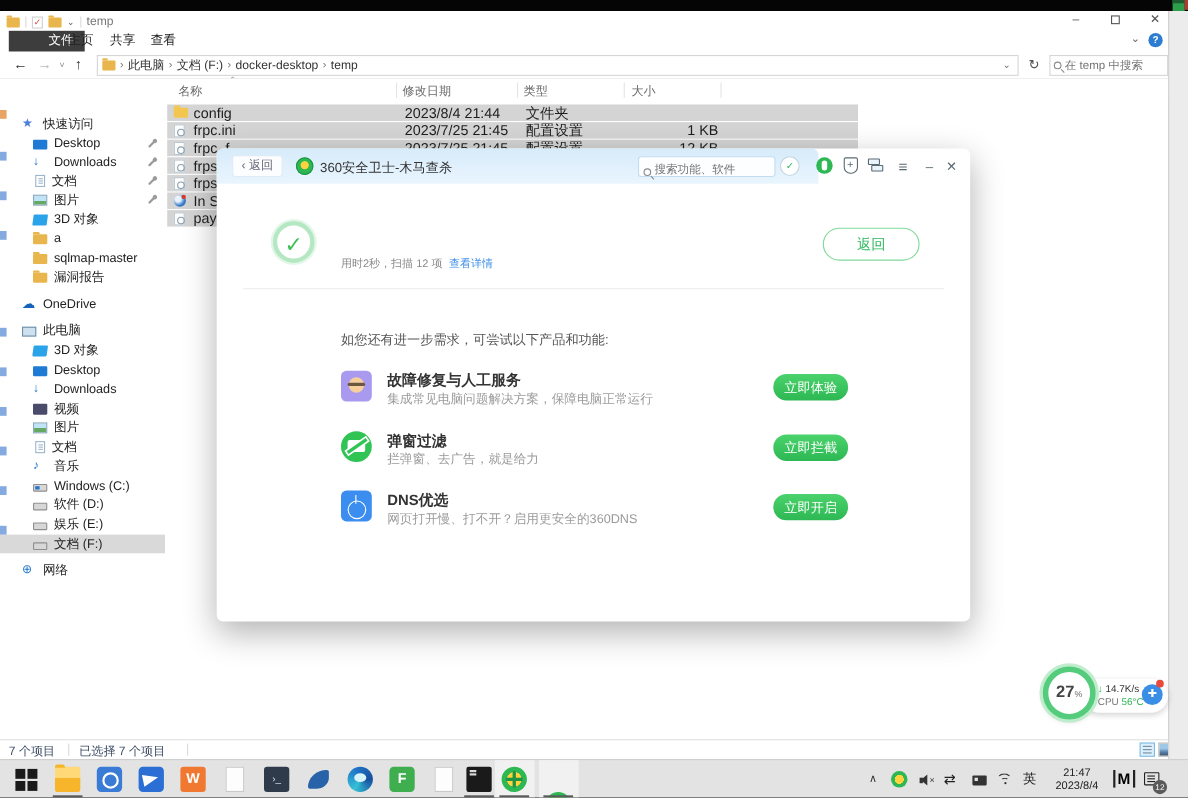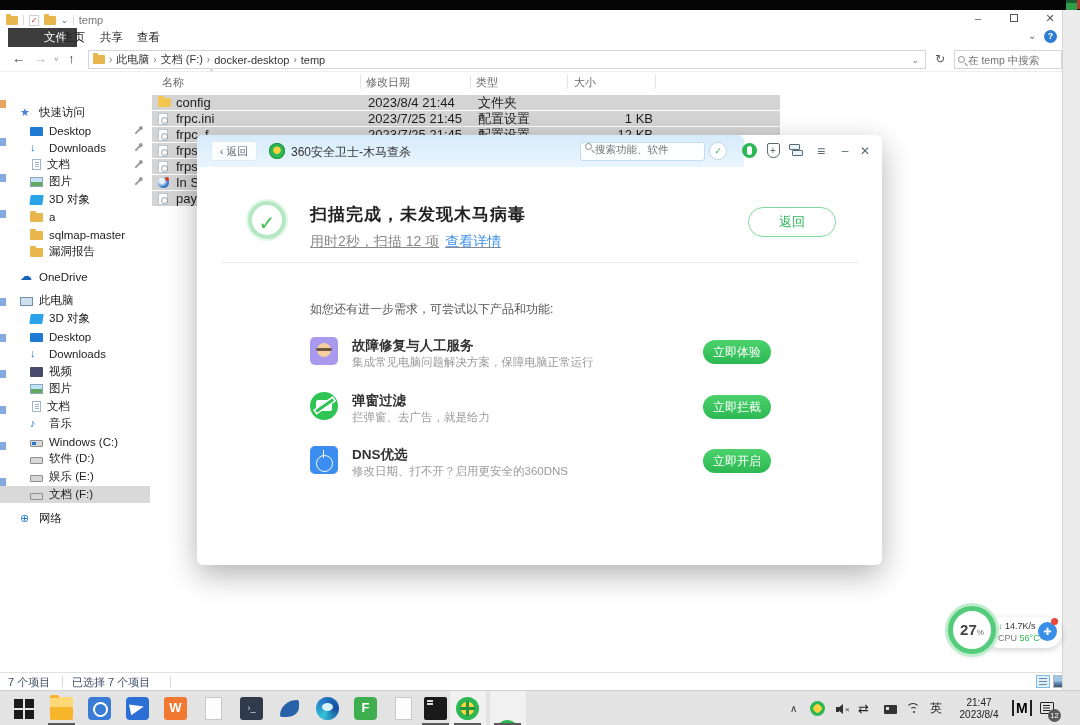--- a/index.html
+++ b/index.html
@@ -100,37 +100,37 @@
   #view-details { left:1036px; top:2px; width:14px; height:13px; border:1px solid #7fbde8; background:#ddeffa; }
   #view-details:after { content:""; position:absolute; left:2px; top:2px; width:8px; height:1px; background:#6f8aa0; box-shadow:0 3px 0 #6f8aa0, 0 6px 0 #6f8aa0; }
   #view-thumb { left:1053px; top:2px; width:14px; height:13px; border:1px solid #bbb; background:linear-gradient(180deg,#9ec7e8 40%,#5a7fa8 70%,#3d566e 100%); }
 
   
   #dialog { left:197px; top:135px; width:685px; height:430px; background:#fff; border-radius:6px; box-shadow:0 10px 30px rgba(0,0,0,.3); z-index:20; }
   #dlg-header { position:absolute; left:0; top:0; width:547px; height:32px; border-radius:6px 6px 0 0; background:linear-gradient(180deg,#d7ebfa,#e9f5fe); }
   #dlg-back { position:absolute; left:14px; top:6px; width:46px; height:20px; background:#fbfdff; border:1px solid #e0ecf5; border-radius:3px; color:#667; font-size:11px; text-align:center; line-height:18px; }
   #dlg-logo { position:absolute; left:72px; top:8px; width:16px; height:16px; border-radius:50%; background:radial-gradient(circle at 50% 45%, #ffd23e 28%, #2db853 34%, #2db853 100%); box-shadow:inset 0 0 0 1px #1f9443; }
   #dlg-title { position:absolute; left:94px; top:9px; font-size:12px; color:#333; }
-  #dlg-search { position:absolute; left:383px; top:7px; width:125px; height:19px; border:1px solid #c2ddf0; border-radius:3px; background:#fcfeff; display:flex; align-items:flex-start; padding:0 4px; gap:3px; }
+  #dlg-search { position:absolute; left:383px; top:7px; width:125px; height:19px; border:1px solid #c2ddf0; border-radius:3px; background:#fcfeff; display:flex; align-items:flex-end; padding:0 4px; gap:3px; }
   .hico { position:absolute; top:8px; width:16px; height:16px; color:#5a6a72; font-size:12px; text-align:center; line-height:16px; }
   #hico-shieldc { left:512px; width:18px; height:18px; top:7px; border-radius:50%; background:#fff; border:1px solid #c4d6e2; }
   #hico-shieldc:after { content:"✓"; position:absolute; left:0; top:0; width:16px; font-size:9px; color:#2db853; line-height:16px; text-align:center; }
   #hico-ball { left:545px; width:15px; height:15px; border-radius:50%; background:#2db853; }
   #hico-ball:after { content:""; position:absolute; left:5px; top:3px; width:5px; height:9px; background:#fff; border-radius:3px; }
   #hico-shieldp { left:570px; width:13px; height:15px; border:1.5px solid #5a6a72; border-radius:2px 2px 6px 6px; }
   #hico-shieldp:after { content:"+"; position:absolute; left:0; top:-1px; width:10px; text-align:center; font-size:10px; color:#5a6a72; }
   #hico-layers { left:592px; }
   #hico-layers .r1, #hico-layers .r2 { position:absolute; width:11px; height:6px; border:1.5px solid #5a6a72; border-radius:1px; background:#eaf4fc; }
   #hico-layers .r1 { left:0; top:1px; } #hico-layers .r2 { left:3px; top:7px; }
   #dlg-min { left:640px; } #dlg-close { left:660px; }
   #hico-menu { left:616px; font-size:14px; }
 
   #scan-circle { position:absolute; left:51px; top:66px; width:38px; height:38px; border-radius:50%; border:4px solid #b5e8c2; box-shadow:0 0 0 2px #e3f7e9; color:#3fbe54; font-size:20px; font-weight:bold; text-align:center; line-height:36px; }
   #scan-title { position:absolute; left:113px; top:68px; font-size:17px; font-weight:bold; color:#222; letter-spacing:1px; }
-  #scan-sub { position:absolute; left:113px; top:98px; font-size:14px; color:#8a8a8a;text-decoration:underline; }
+  #scan-sub { position:absolute; left:113px; top:98px; font-size:10px; color:#8a8a8a; }
   #scan-link { color:#3f8fe8; margin-left:6px; }
   #dlg-return { position:absolute; left:551px; top:72px; width:88px; height:30px; border:1px solid #7fd99a; border-radius:15px; color:#2eb85c; font-size:13px; text-align:center; line-height:28px; background:#fff; }
   #dlg-divider { position:absolute; left:24px; top:127px; width:637px; height:1px; background:#ececec; }
   #suggest-header { position:absolute; left:113px; top:166px; font-size:12px; color:#555; }
   .sug-icon { position:absolute; left:113px; width:28px; height:28px; border-radius:5px; }
   .sug-title { position:absolute; left:155px; font-size:13.5px; font-weight:bold; color:#333; }
   .sug-desc { position:absolute; left:155px; font-size:11.5px; color:#9a9a9a; }
   .sug-btn { position:absolute; left:506px; width:68px; height:24px; border-radius:12px; background:linear-gradient(180deg,#4bd26c,#2db853); color:#fff; font-size:12px; text-align:center; line-height:24px; }
   #sug1-icon { background:#a99af0; }
   #sug1-icon:before { content:""; position:absolute; left:7px; top:6px; width:14px; height:14px; border-radius:50%; background:#f6cf9d; }
@@ -451,42 +451,41 @@
       <div class="hico" id="hico-layers">
           <span class="r1"></span>
           <span class="r2"></span>
         </div>
       <div class="hico" id="hico-menu">≡</div>
       <div class="hico" id="dlg-min">–</div>
       <div class="hico" id="dlg-close">✕</div>
     </div>
 
     <div id="scan-circle">✓</div>
-    <div id="scan-title">扫描完成，未发现木马病毒</div>
     <div id="scan-sub">
       <span>用时2秒，扫描 12 项</span><span id="scan-link">查看详情</span>
     </div>
     <div id="dlg-return">返回</div>
     <div id="dlg-divider"></div>
 
     <div id="suggest-header">如您还有进一步需求，可尝试以下产品和功能:</div>
 
     <div class="sug-icon" id="sug1-icon" style="top:202px;"></div>
     <div class="sug-title" style="top:202px;">故障修复与人工服务</div>
     <div class="sug-desc" style="top:220px;">集成常见电脑问题解决方案，保障电脑正常运行</div>
     <div class="sug-btn" style="top:205px;">立即体验</div>
 
     <div class="sug-icon" id="sug2-icon" style="top:257px;"></div>
     <div class="sug-title" style="top:257px;">弹窗过滤</div>
     <div class="sug-desc" style="top:275px;">拦弹窗、去广告，就是给力</div>
     <div class="sug-btn" style="top:260px;">立即拦截</div>
 
     <div class="sug-icon" id="sug3-icon" style="top:311px;"></div>
     <div class="sug-title" style="top:311px;">DNS优选</div>
-    <div class="sug-desc" style="top:329px;">修改日期、打不开？启用更安全的360DNS</div>
+    <div class="sug-desc" style="top:329px;">网页打开慢、打不开？启用更安全的360DNS</div>
     <div class="sug-btn" style="top:314px;">立即开启</div>
   </div>
 
   <div class="abs" id="widget-pill">
     <div class="w-line" style="top:4px;text-align:center;"><span class="w-down">↓</span> <span>14.7K/s</span></div>
     <div class="w-line" style="top:16px;"><span class="w-cpu">CPU</span> <span class="w-temp">56°C</span></div>
   </div>
   <div class="abs" id="widget-btn">✚</div>
   <div class="abs" id="widget-dot"></div>
   <div class="abs" id="widget-ring">

